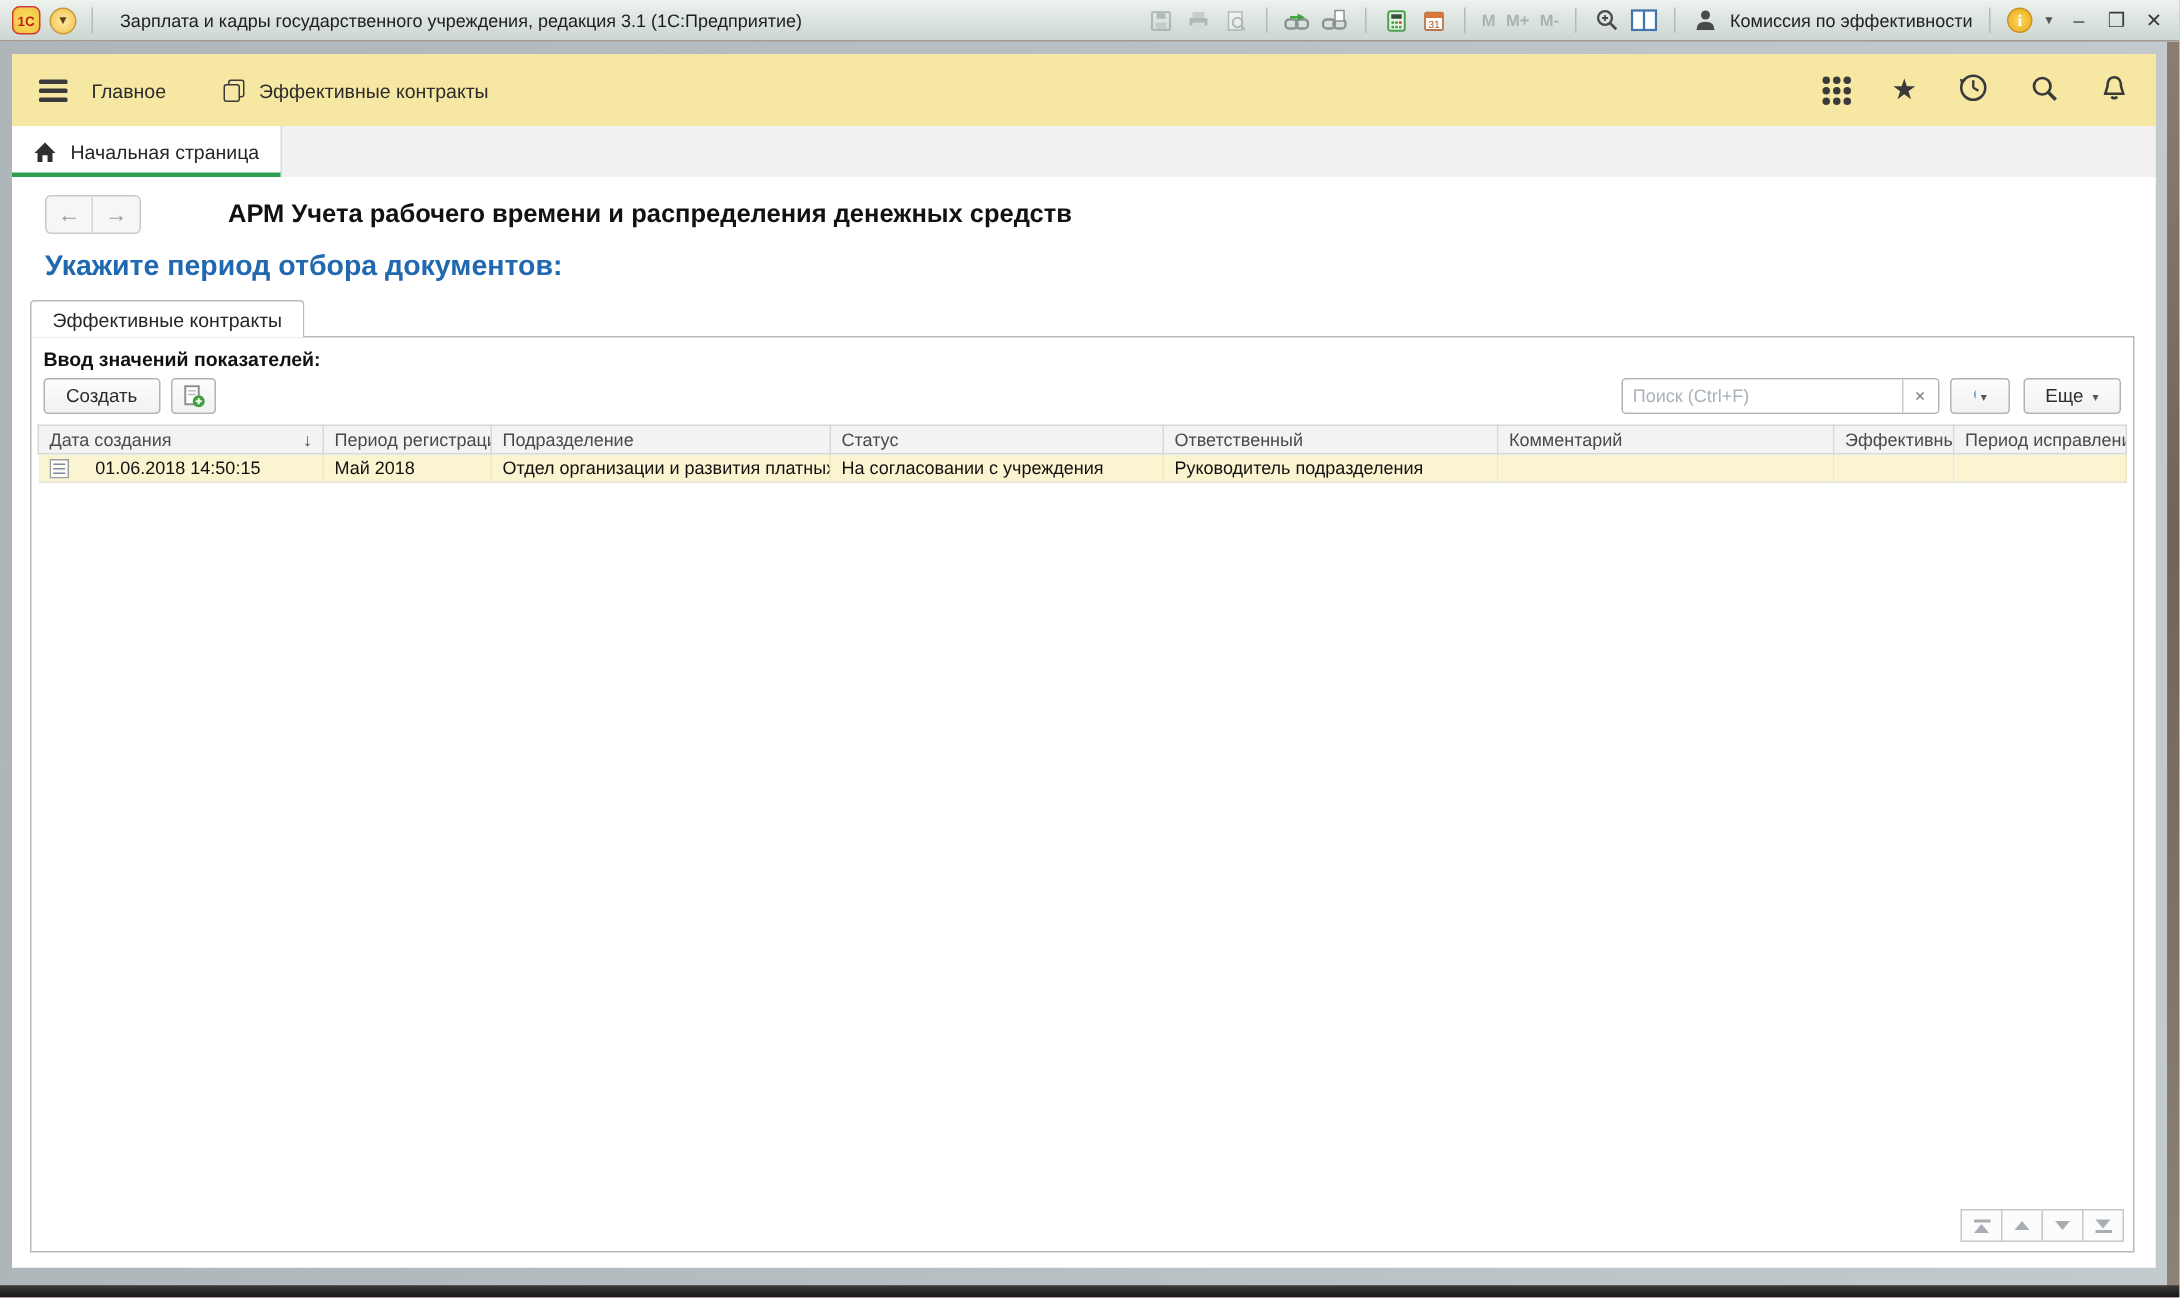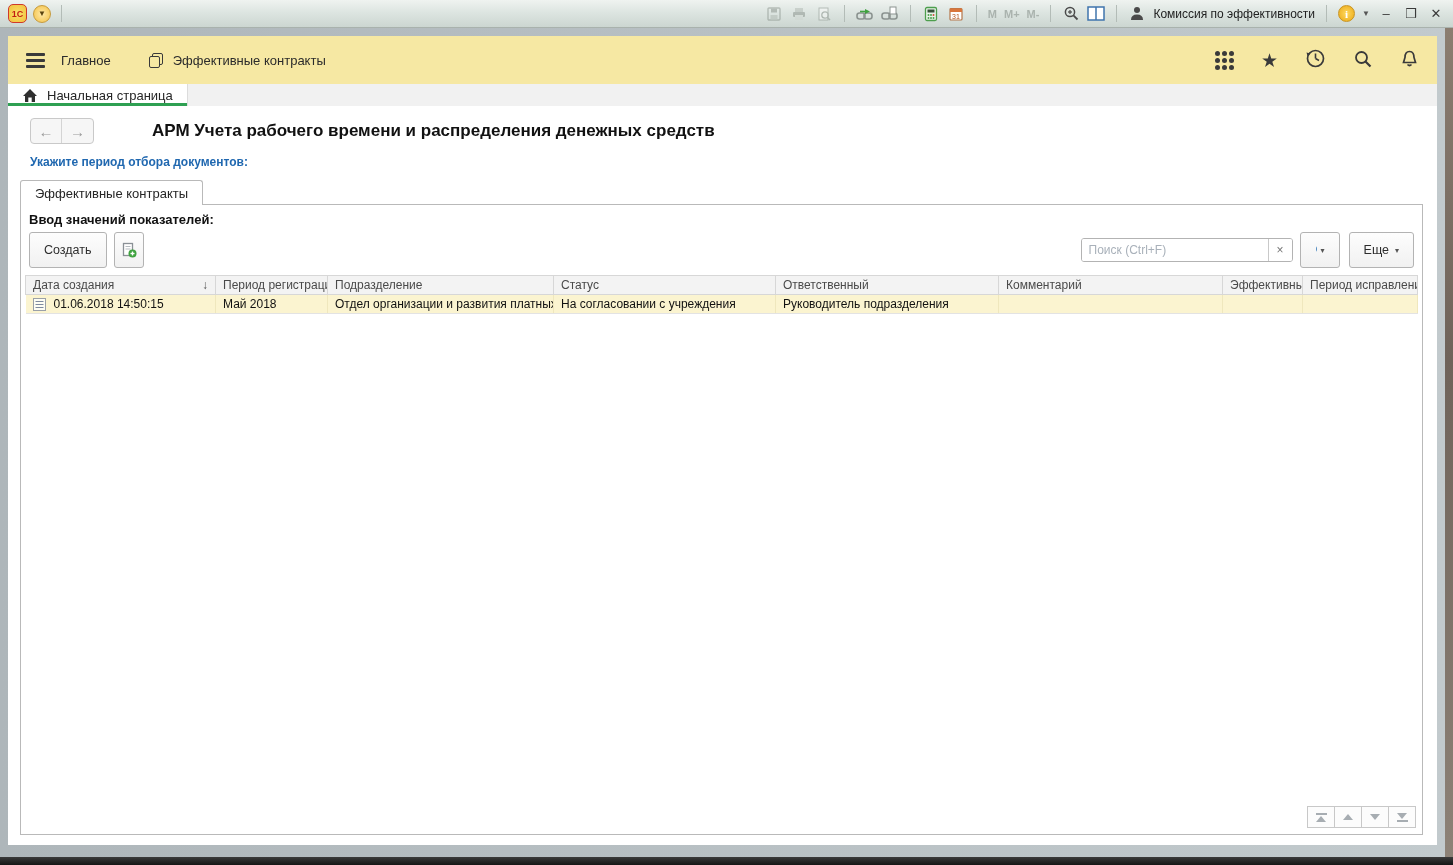--- a/index.html
+++ b/index.html
@@ -64,57 +64,57 @@
   .pages-ico { position:relative; width:15px; height:15px; }
   .pages-ico i { position:absolute; border:1.5px solid #3a3a3a; border-radius:2px; width:11px; height:12px; background:transparent; }
   .pages-ico i:nth-child(1){ left:3px; top:0; }
   .pages-ico i:nth-child(2){ left:0; top:3px; background:#F6E8A3; }
   .appbar-right { margin-left:auto; display:flex; align-items:center; gap:27px; }
   .griddots { display:grid; grid-template-columns:repeat(3,5px); grid-auto-rows:5px; gap:2px; }
   .griddots i { width:5px; height:5px; border-radius:50%; background:#3a3a3a; }
   .star { font-size:19px; color:#3a3a3a; line-height:1; }
 
   
-  .tabstrip { height:22px; background:#f1f1f1; display:flex; flex:none; }
+  .tabstrip { height:34px; background:#f1f1f1; display:flex; flex:none; }
   .hometab {
     width:180px; background:#fff; display:flex; align-items:center; gap:9px;
     padding:0 14px; font-size:13px; color:#262626; position:relative;
     border-right:1px solid #dcdcdc;
   }
   .hometab::after { content:""; position:absolute; left:0; right:0; bottom:0; height:3px; background:#2EA052; }
 
   
   .content { flex:1; background:#fff; display:flex; flex-direction:column; min-height:0; }
 
   .navrow { display:flex; align-items:center; margin:12px 0 0 22px; flex:none; }
   .navgrp { display:flex; border:1px solid #c9c9c9; border-radius:4px; overflow:hidden; background:#f6f6f6; }
   .navbtn { width:31px; height:24px; display:flex; align-items:center; justify-content:center;
     color:#9a9a9a; font-size:15px; }
   .navbtn:first-child { border-right:1px solid #d4d4d4; }
   .page-title { margin-left:58px; font-size:17px; font-weight:bold; color:#111; }
 
   .periodrow { display:flex; align-items:center; margin:11px 0 0 22px; flex:none; }
-  .periodlbl { color:#2068B0; font-weight:bold; font-size:12px; }
+  .periodlbl { color:#2068B0; font-weight:bold; font-size:19px; }
   .periodbox { display:flex; align-items:stretch; margin-left:5px; width:336px; height:26px;
     border:2px solid #E2AB1D; background:#fff; }
   .periodbox input { flex:1; border:none; outline:none; font-family:"Liberation Sans",sans-serif;
     font-size:13px; padding:0 7px; color:#111; }
   .ellbtn { width:26px; border-left:1px solid #c9c9c9; display:flex; align-items:center;
     justify-content:center; color:#444; font-size:12px; background:#fff; letter-spacing:1px; }
 
   .ctabrow { margin:10px 0 0 12px; flex:none; height:25px; }
   .ctab { display:inline-flex; align-items:center; height:25px; padding:0 14px; background:#fff;
     border:1px solid #b9b9b9; border-bottom:none; border-radius:3px 3px 0 0; font-size:13px;
     color:#262626; position:relative; top:1px; z-index:2; }
 
   .panel { flex:1; margin:0 14px 10px 12px; border:1px solid #b9b9b9; background:#fff;
     display:flex; flex-direction:column; min-height:0; position:relative; z-index:1; }
   .sectionlbl { font-weight:bold; font-size:13px; color:#111; margin:7px 0 5px 8px; flex:none; }
   .ptoolbar { display:flex; align-items:center; margin:0 8px 7px 8px; flex:none; }
-  .btn { display:inline-flex; align-items:center; justify-content:center; height:36px;
+  .btn { display:inline-flex; align-items:center; justify-content:center; height:24px;
     padding:0 14px; border:1px solid #b3b3b3; border-radius:3px;
     background:linear-gradient(#fdfdfd,#f1f1f1); font-size:12.5px; color:#2d2d2d; }
   .iconbtn { width:30px; padding:0; margin-left:7px; }
   .spacer { flex:1; }
   .searchgrp { display:flex; height:24px; border:1px solid #b3b3b3; border-radius:3px; overflow:hidden; background:#fff; width:212px; }
   .searchgrp input { flex:1; border:none; outline:none; font-family:"Liberation Sans",sans-serif;
     font-size:12px; padding:0 7px; color:#333; }
   .searchgrp input::placeholder { color:#a9b1ba; }
   .clearbtn { width:24px; border-left:1px solid #c9c9c9; display:flex; align-items:center;
     justify-content:center; color:#777; font-size:12px; background:#fff; }
@@ -122,21 +122,21 @@
   .morebtn { margin-left:9px; gap:6px; }
 
   table.grid { border-collapse:collapse; table-layout:fixed; width:calc(100% - 8px);
     margin:0 4px; font-size:12px; flex:none; }
   table.grid th { background:#f3f3f3; border:1px solid #d7d7d7; font-weight:normal; color:#4a4a4a;
     text-align:left; padding:2px 7px; height:19px; white-space:nowrap; overflow:hidden; }
   table.grid td { background:#FBF4D0; border-right:1px solid #efe7bd; border-bottom:1px solid #e3e3e3;
     padding:2px 7px; height:19px; color:#111; white-space:nowrap; overflow:hidden; }
   .th-flex { display:flex; justify-content:space-between; align-items:center; }
   .sortarrow { color:#555; font-size:12px; }
-  .cell-flex { display:flex; align-items:center; gap:8px; }
+  .cell-flex { display:flex; align-items:center; gap:18px; }
 
   .filler { flex:1; }
   .bottomnav { align-self:flex-end; display:flex; margin:0 6px 6px 0; flex:none; }
   .bn { width:28px; height:22px; border:1px solid #c8c8c8; background:#fcfcfc; margin-left:-1px;
     display:flex; flex-direction:column; align-items:center; justify-content:center; gap:1px; }
   .bn:first-child { margin-left:0; }
   .tri-up { width:0; height:0; border-left:5px solid transparent; border-right:5px solid transparent;
     border-bottom:6px solid #a7adb2; }
   .tri-dn { width:0; height:0; border-left:5px solid transparent; border-right:5px solid transparent;
     border-top:6px solid #a7adb2; }
@@ -144,20 +144,21 @@
 </style>
 </head>
 <body>
 
 <div class="screen">
 
   <div class="titlebar">
     <div class="logo1c">1С</div>
     <div class="roundbtn">▼</div>
     <div class="tb-sep"></div>
+    <div class="tb-title">Зарплата и кадры государственного учреждения, редакция 3.1 (1С:Предприятие)</div>
 
     <div class="tb-right">
       <span class="tb-ico dim">
         <svg width="16" height="16">
             <rect x="2" y="2" width="12" height="12" rx="1" fill="none" stroke="#7d867f" stroke-width="1.4"></rect>
             <rect x="5" y="2.5" width="6" height="4" fill="#7d867f"></rect>
             <rect x="4.5" y="9" width="7" height="4.5" fill="#aab3ac"></rect>
           </svg>
       </span>
       <span class="tb-ico dim">

